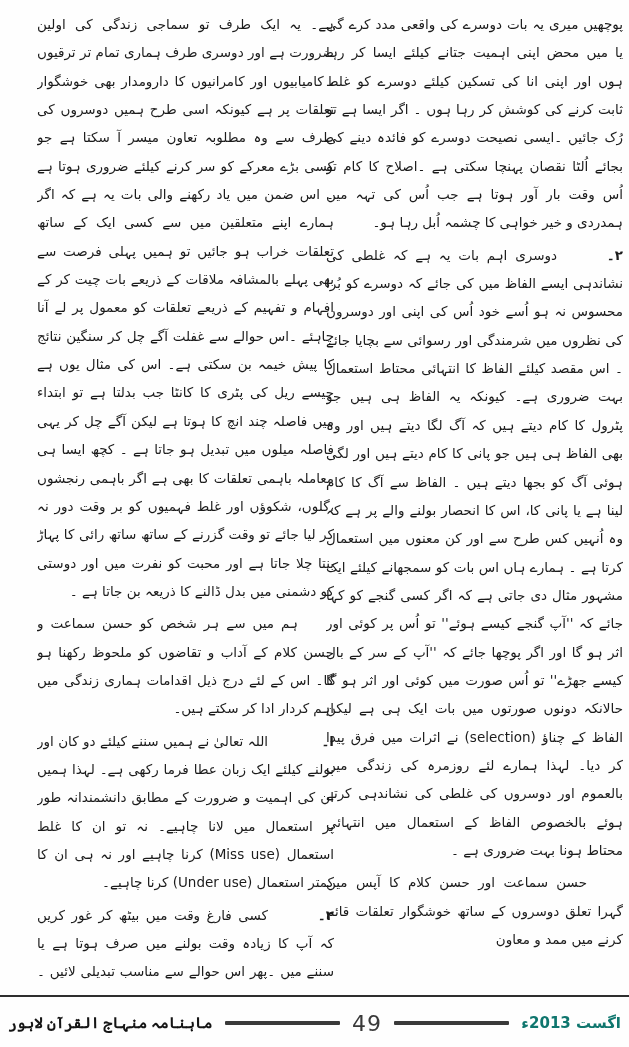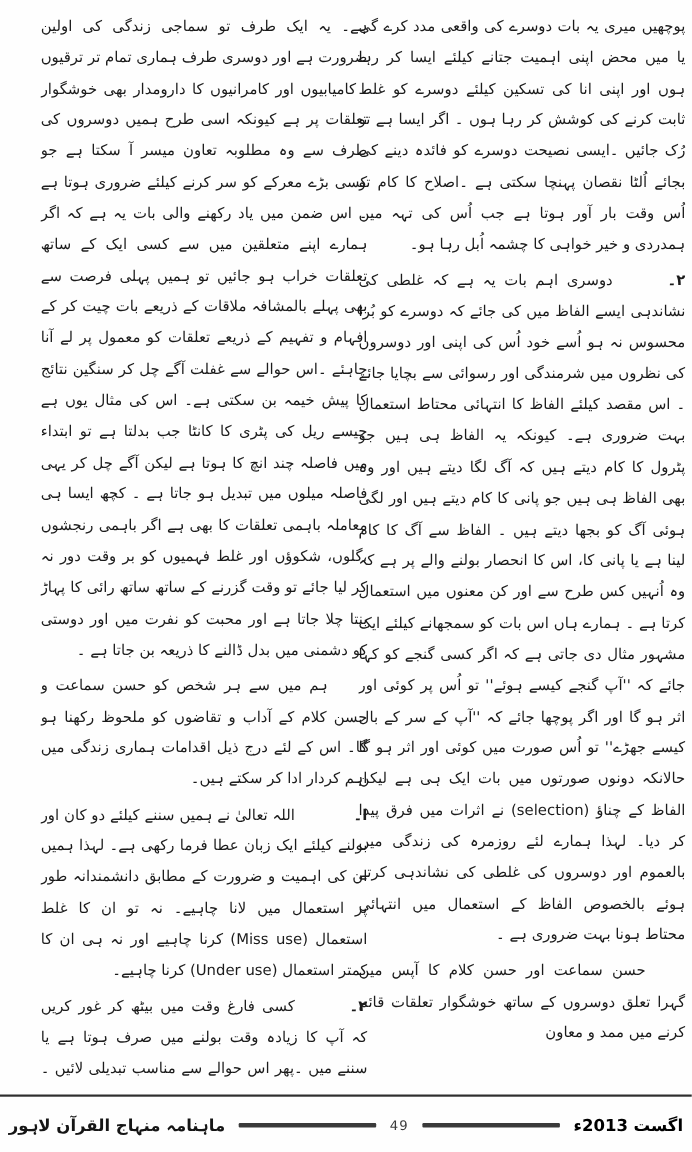--- a/index.html
+++ b/index.html
@@ -67,34 +67,35 @@
   }
   .footer-line {
     flex: 1;
     height: 4px;
     background: #3a3a3a;
     border-radius: 1px;
   }
   .footer-date {
     font-weight: bold;
     font-size: 15px;
-    color: #000000;
+    color: #0f766e;
     white-space: nowrap;
   }
   .footer-page {
-    font-size: 12px;
+    font-size: 22px;
     color: #3a3a3a;
     letter-spacing: 1px;
     direction: ltr;
   }
   .footer-mag {
     font-weight: bold;
     font-size: 15px;
     color: #151515;
     white-space: nowrap;
+    font-family: Liberation Serif, serif;
   }
 </style>
 </head>
 <body>
 
 <div class="page">
 
   <div class="column col-right">
     <p class="para">
       <span>پوچھیں میری یہ بات دوسرے کی واقعی مدد کرے گی یا میں محض اپنی اہمیت جتانے کیلئے ایسا کر رہا ہوں اور اپنی انا کی تسکین کیلئے دوسرے کو غلط ثابت کرنے کی کوشش کر رہا ہوں ۔ اگر ایسا ہے تو رُک جائیں ۔ایسی نصیحت دوسرے کو فائدہ دینے کی بجائے اُلٹا نقصان پہنچا سکتی ہے ۔اصلاح کا کام تو اُس وقت بار آور ہوتا ہے جب اُس کی تہہ میں ہمدردی و خیر خواہی کا چشمہ اُبل رہا ہو۔</span>

